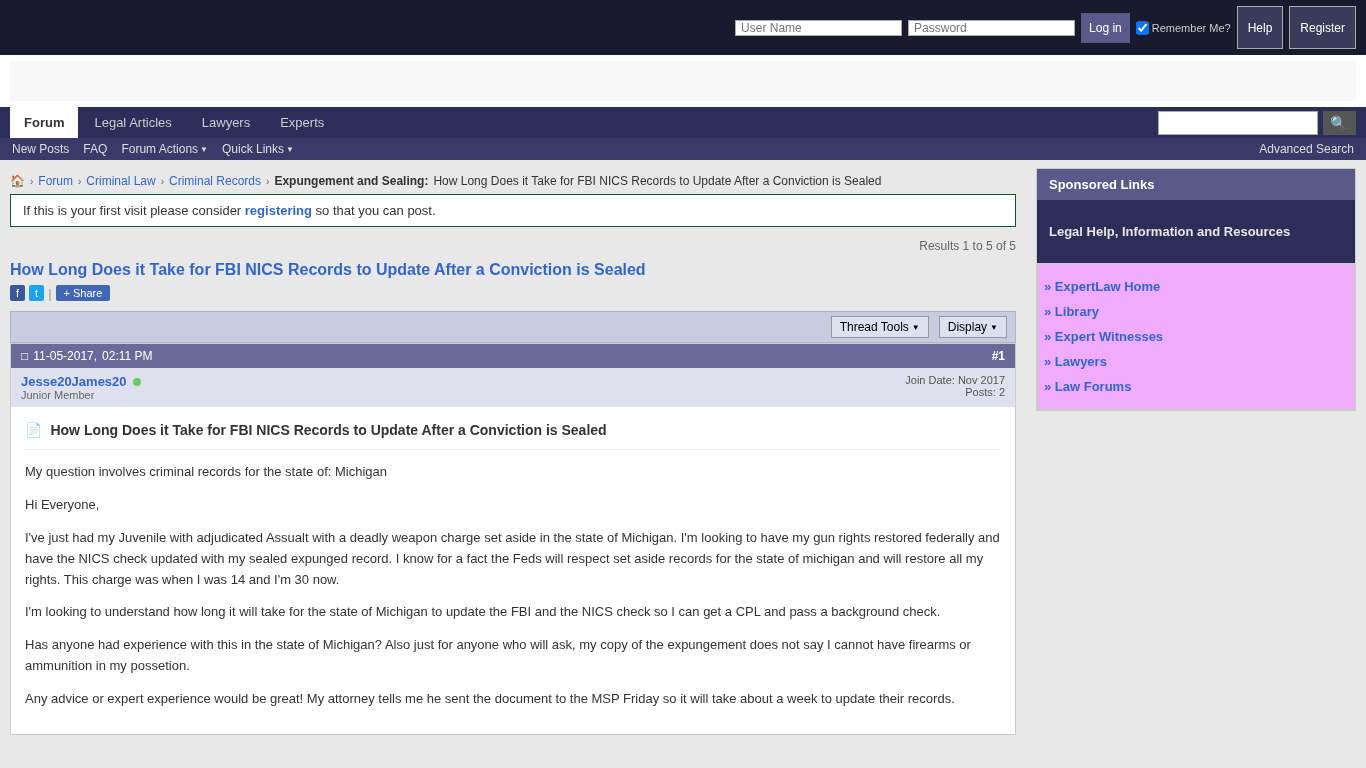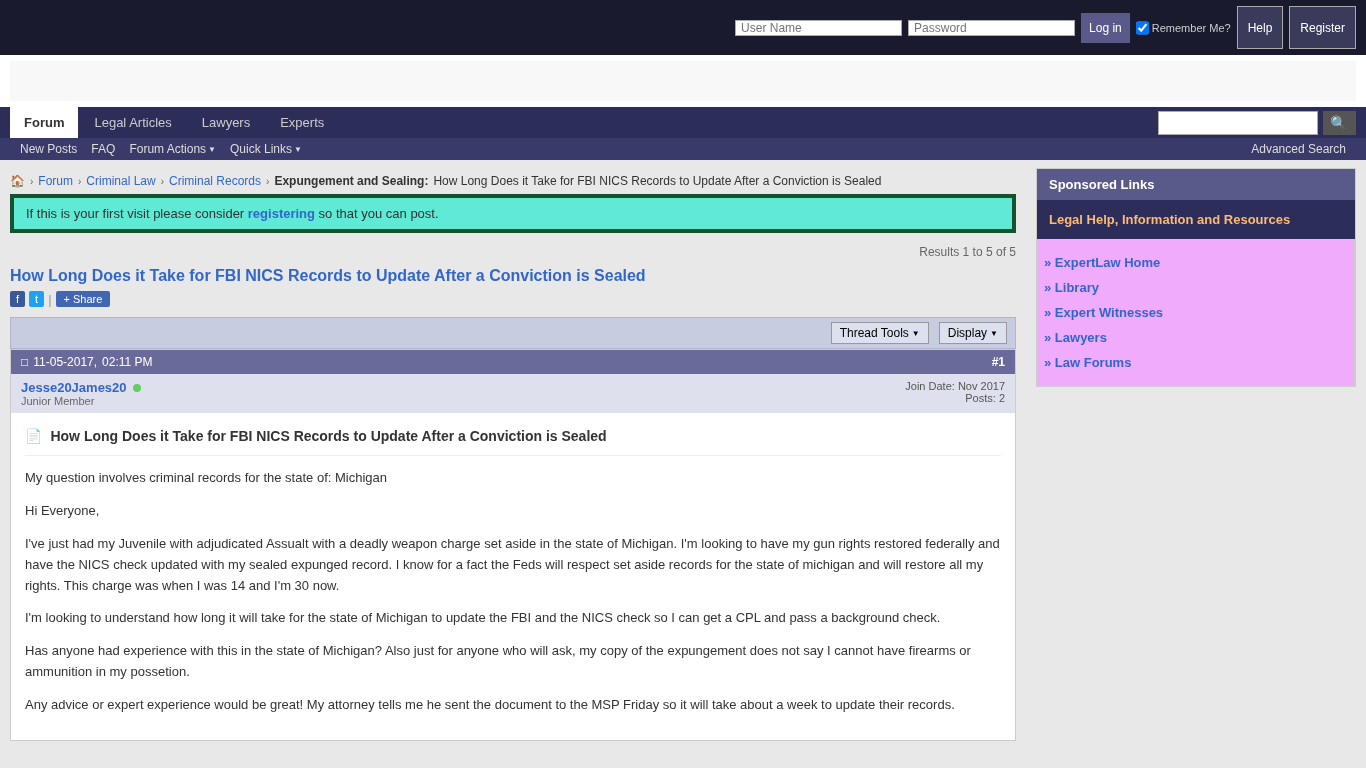--- a/index.html
+++ b/index.html
@@ -98,21 +98,21 @@
       border: none;
       color: white;
       padding: 4px 8px;
       cursor: pointer;
       font-size: 14px;
     }
 
     
     .sub-nav {
       background: #3a3a6a;
-      padding: 4px 20px;
+      padding: 4px 12px;
       display: flex;
       align-items: center;
       justify-content: space-between;
     }
     .sub-nav-left {
       display: flex;
       gap: 14px;
     }
     .sub-nav a {
       color: #ddd;
@@ -162,22 +162,22 @@
       font-size: 12px;
       padding: 6px 0;
       flex-wrap: wrap;
     }
     .breadcrumb a { color: #3366cc; text-decoration: none; }
     .breadcrumb .sep { color: #666; font-size: 10px; }
     .breadcrumb .current { color: #333; font-weight: bold; }
 
     
     .first-visit-banner {
-      background: #5eead4;
-      border: 4px solid #14532d;
+      background: #ffffff;
+      border: 1px solid #14532d;
       padding: 8px 12px;
       font-size: 13px;
       margin-bottom: 8px;
     }
     .first-visit-banner a { color: #3366cc; font-weight: bold; text-decoration: none; }
 
     
     .results-line {
       text-align: right;
       font-size: 12px;
@@ -312,22 +312,22 @@
     
     .sponsored-header {
       background: #5a5a8a;
       color: white;
       padding: 8px 12px;
       font-size: 13px;
       font-weight: bold;
     }
     .legal-help-header {
       background: #2d2d5a;
-      color: #fdba74;
-      padding: 12px 12px;
+      color: #e5e5e5;
+      padding: 24px 12px;
       font-size: 13px;
       font-weight: bold;
       margin-top: 0;
     }
     .sidebar-links {
       background: #f0abfc;
       border: 1px solid #ccc;
       padding: 10px 6px;
     }
     .sidebar-links a {

